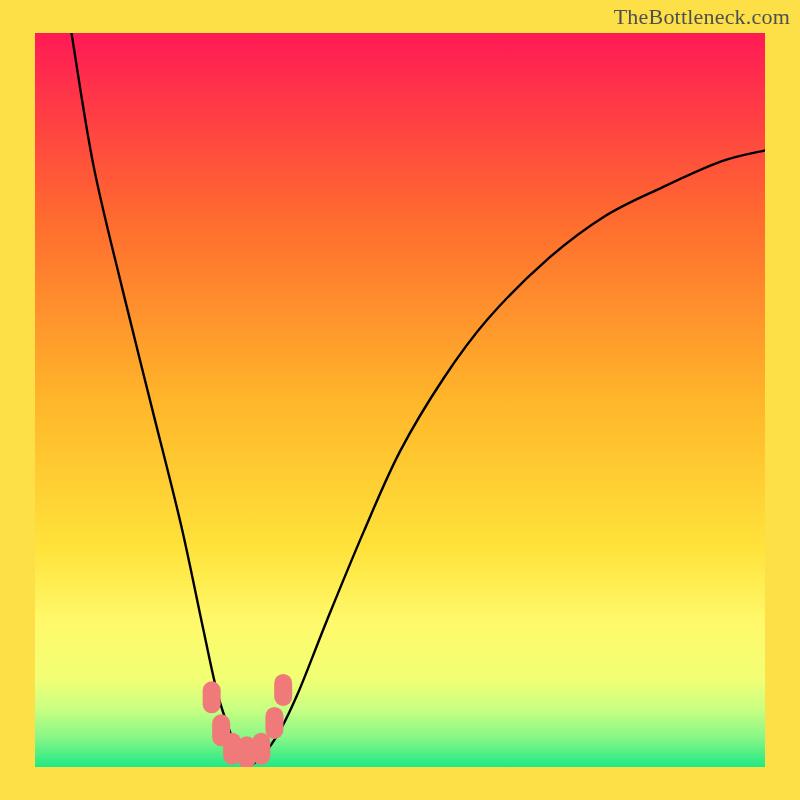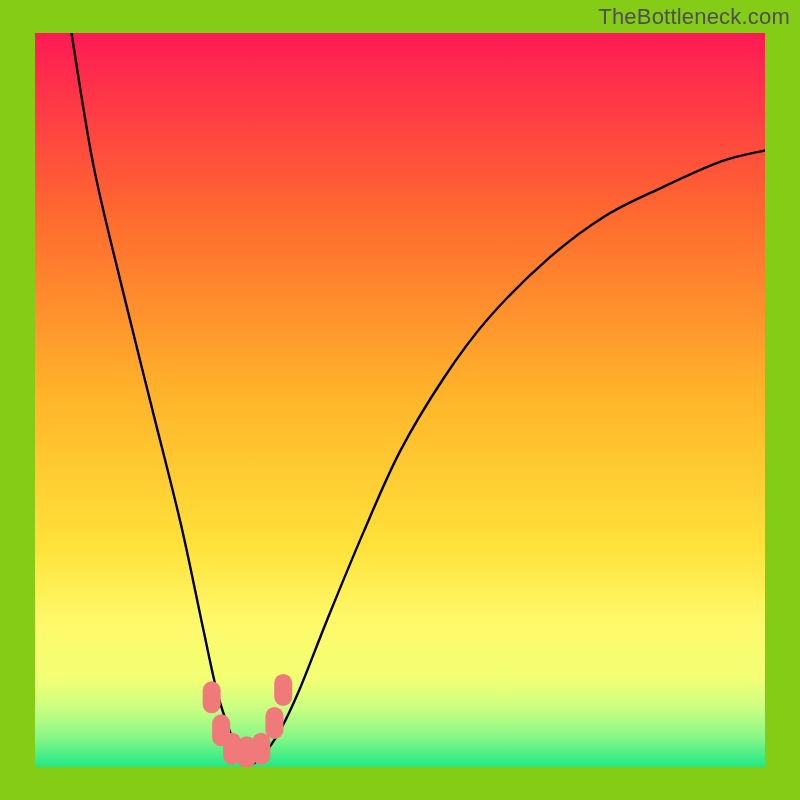--- a/index.html
+++ b/index.html
@@ -10,21 +10,22 @@
     overflow: hidden;
     background: #000;
     font-family: Arial, Helvetica, sans-serif;
   }
   .frame {
     position: absolute;
     left: 0;
     top: 0;
     width: 800px;
     height: 800px;
-    background: #84cc16;
+    background: #fde047;
+    font-family: Liberation Serif, serif;
   }
   .watermark {
     position: absolute;
     top: 4px;
     right: 10px;
     color: #4f4f4f;
     font-size: 22px;
     font-weight: 500;
     letter-spacing: 0.2px;
     z-index: 10;

